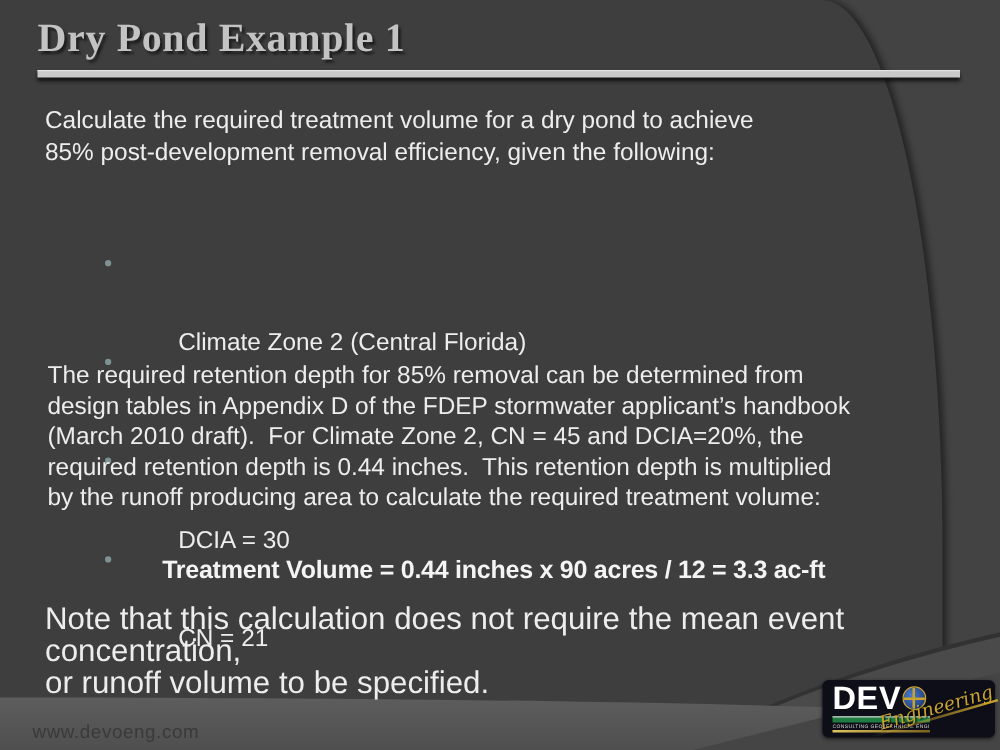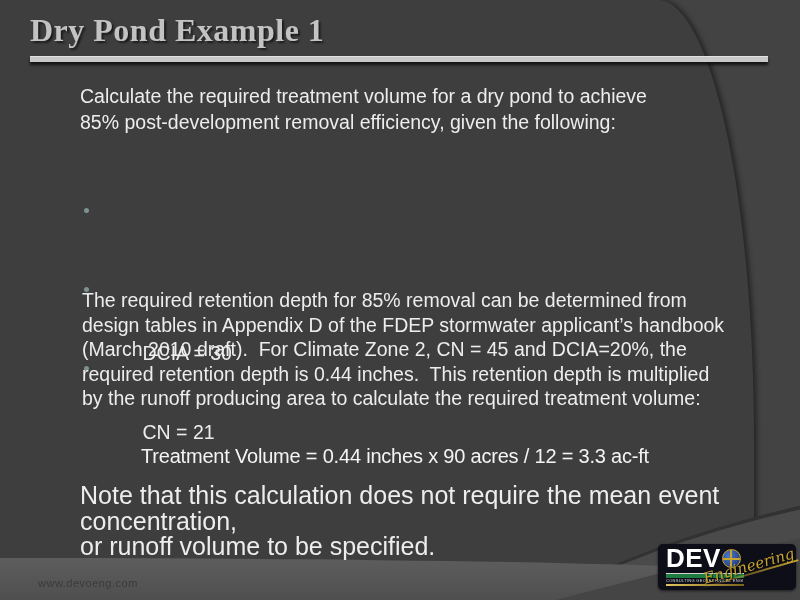--- a/index.html
+++ b/index.html
@@ -40,51 +40,51 @@
     text-shadow:2px 2px 2px rgba(0,0,0,.55);
     white-space:nowrap;
     text-align:center;
   }
   .rule{
     position:absolute;left:30px;top:56px;width:738px;height:5px;
     background:var(--rule,#c9c9c9);
     border-top:1px solid #e2e2e2;
     box-shadow:0 3px 3px rgba(10,10,10,.8);
   }
-  .txt{color:var(--text,#ededed);white-space:pre-wrap;margin-left:44px;}
+  .txt{color:var(--text,#ededed);white-space:pre-wrap;}
   .intro{
     position:absolute;left:36px;top:84px;width:720px;
     font-size:19.5px;line-height:25.5px;
   }
   .bullets{
     position:absolute;left:84px;top:148px;width:650px;
     list-style:none;margin:0;padding:0;
     font-size:19.5px;
   }
   .bullets li{position:relative;padding-left:26px;height:33px;line-height:32px;}
   .dot{
     position:absolute;left:0;top:14px;width:5px;height:5px;border-radius:50%;
     background:var(--bullet-dot,#7d9292);
   }
   .body-text{
     position:absolute;left:38px;top:288px;width:730px;
     font-size:19.5px;line-height:24.6px;
   }
   .equation{
     position:absolute;left:30px;top:445px;width:730px;
-    text-align:center;font-weight:normal;font-size:20px;
+    text-align:center;font-weight:bold;font-size:20px;
     color:#f4f4f4;letter-spacing:-.2px;white-space:nowrap;
   }
   .note{
     position:absolute;left:36px;top:483px;width:730px;
     font-size:25px;line-height:25.5px;
   }
   .url{
     position:absolute;left:26px;top:577px;
-    font-size:11px;color:var(--url,#3a3a3a);letter-spacing:.5px;margin-left:12px;
+    font-size:15px;color:var(--url,#3a3a3a);letter-spacing:.5px;
   }
   
   .logo{
     position:absolute;right:4px;bottom:10px;width:138px;height:46px;
     background:var(--logo-navy,#0e0e18);border-radius:5px;
     box-shadow:0 1px 3px rgba(0,0,0,.6);
   }
   .devo{
     position:absolute;left:8px;top:3px;height:23px;
     font-weight:bold;font-size:26px;line-height:23px;color:#fff;
@@ -134,20 +134,24 @@
 
   <div class="title">Dry Pond Example 1</div>
   <div class="rule"></div>
 
   <div class="intro txt">Calculate the required treatment volume for a dry pond to achieve
 85% post-development removal efficiency, given the following:</div>
 
   <ul class="bullets txt">
     <li>
       <span class="dot"></span>
+      <span>Climate Zone 2 (Central Florida)</span>
+    </li>
+    <li>
+      <span class="dot"></span>
     </li>
     <li>
       <span class="dot"></span>
       <span>DCIA = 30</span>
     </li>
     <li>
       <span class="dot"></span>
       <span>CN = 21</span>
     </li>
   </ul>

